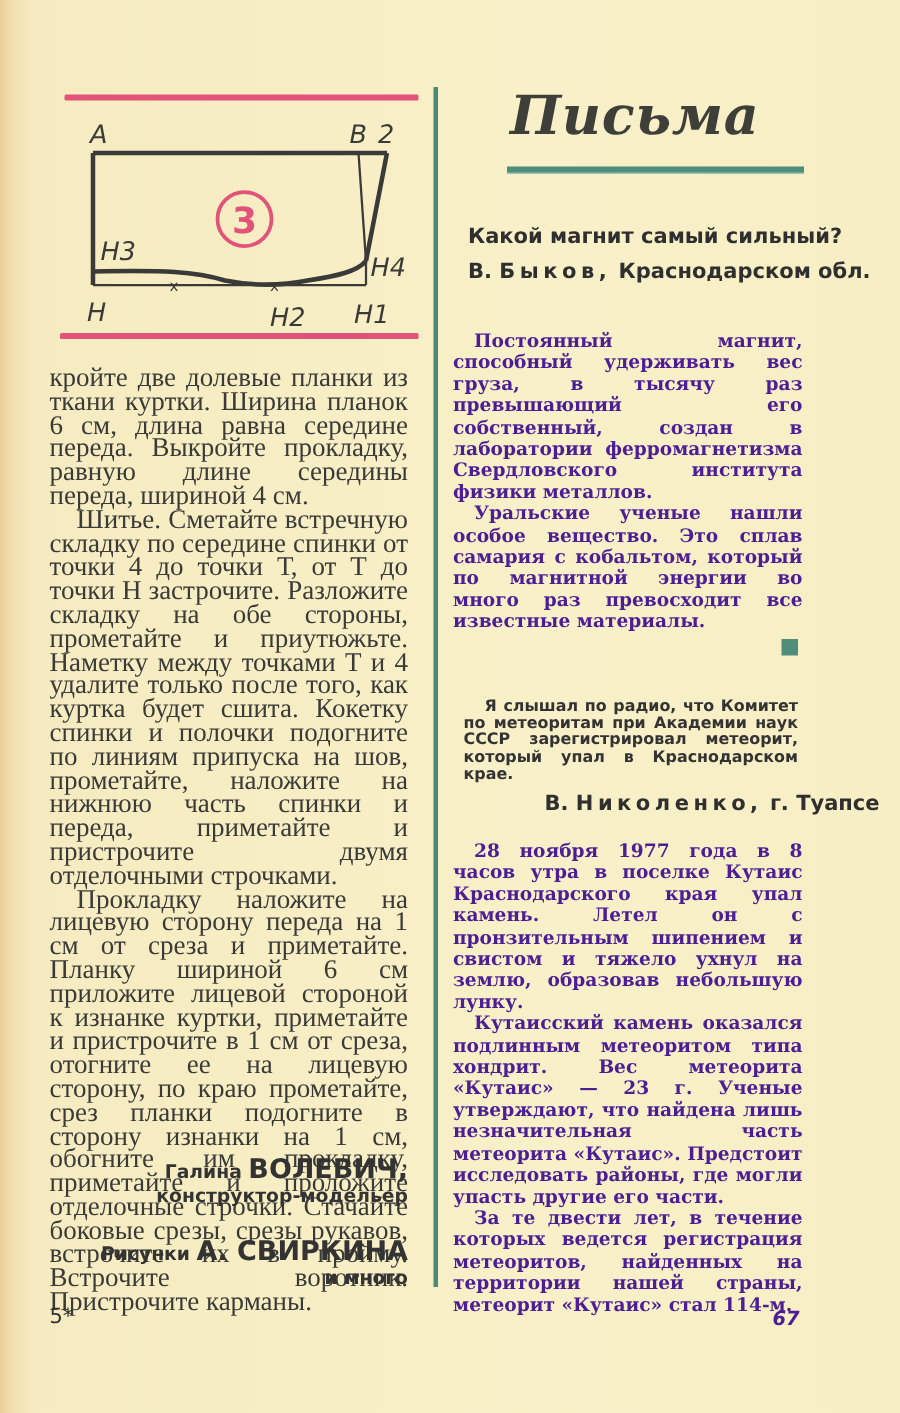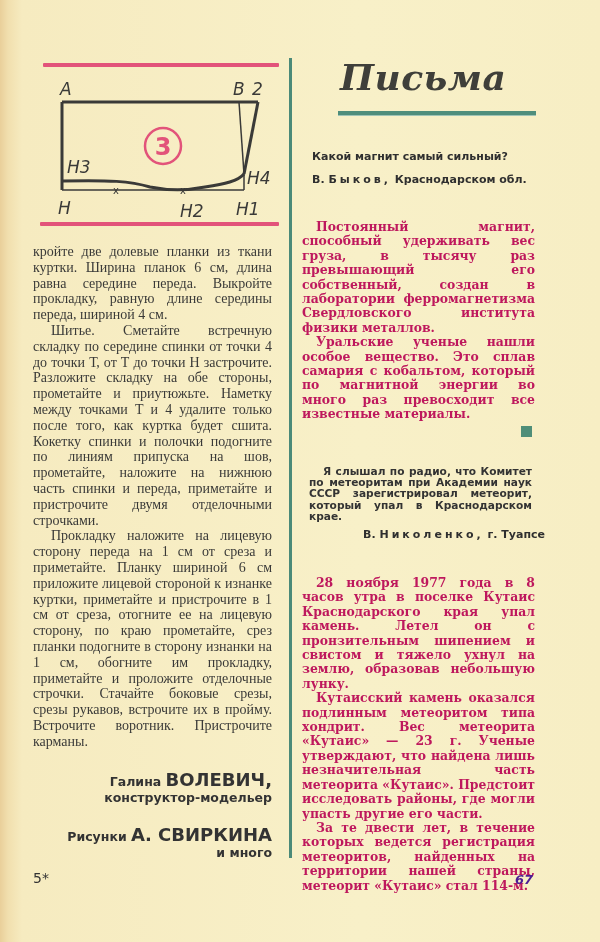--- a/index.html
+++ b/index.html
@@ -11,35 +11,35 @@
       color: #3a3a38;
     }
 
     
     .pink-rule { position: absolute; height: 4px; background: #e2537a; border-radius: 1px; }
     .diagram { position: absolute; left: 40px; top: 60px; width: 240px; height: 160px; }
     .diagram svg { width: 100%; height: 100%; }
     .dlabel { font-family: "DejaVu Sans", sans-serif; font-style: italic; fill: #3a3a38; font-size: 17px; }
 
     
-    .col-left { position: absolute; left: 33px; top: 244px; width: 239px; font-size: 14px; line-height: 15.8px; text-align: justify; }
+    .col-left { position: absolute; left: 33px; top: 244px; width: 239px; font-size: 18px; line-height: 15.8px; text-align: justify; }
     .col-left p { margin: 0; text-indent: 18px; }
     .col-left p.noindent { text-indent: 0; }
     .sig { position: absolute; right: 328px; font-family: "DejaVu Sans", "Liberation Sans", sans-serif; font-weight: bold; font-size: 12.5px; line-height: 16px; text-align: right; color: #333; }
     .sig b.big { font-size: 18px; }
 
     
     .vdivider { position: absolute; left: 289px; top: 58px; width: 3px; height: 800px; background: #4b8a78; }
 
     
     .title { position: absolute; left: 340px; top: 56px; font-family: "DejaVu Serif", serif; font-style: italic; font-weight: bold; font-size: 36px; color: #3f3f3a; letter-spacing: 0.5px; }
     .title-rule { position: absolute; left: 338px; top: 111px; width: 198px; height: 4px; background: #4f8e7c; border-bottom: 1px solid #9ec3b6; }
-    .q { position: absolute; left: 312px; font-family: "DejaVu Sans", "Liberation Sans", sans-serif; font-weight: bold; font-size: 11px; color: #2f2f2f; text-align: right; }
+    .q { position: absolute; left: 312px; font-family: "DejaVu Sans", "Liberation Sans", sans-serif; font-weight: bold; font-size: 14px; color: #2f2f2f; text-align: right; }
     .spaced { letter-spacing: 3px; }
-    .col-right { position: absolute; left: 302px; width: 233px; font-family: "DejaVu Serif", serif; font-weight: bold; font-size: 12.4px; line-height: 14.4px; text-align: justify; color: #be185d; }
+    .col-right { position: absolute; left: 302px; width: 233px; font-family: "DejaVu Serif", serif; font-weight: bold; font-size: 12.4px; line-height: 14.4px; text-align: justify; color: #4c1d95; }
     .col-right p { margin: 0; text-indent: 14px; }
     .green-square { position: absolute; left: 521px; top: 426px; width: 11px; height: 11px; background: #4f8e78; }
     .letter2 { position: absolute; left: 305px; top: 462px; width: 231px; font-family: "DejaVu Sans", "Liberation Sans", sans-serif; font-weight: bold; font-size: 10.6px; line-height: 11.2px; text-align: justify; color: #333; }
     .letter2 p { margin: 4px; text-indent: 14px; }
 
     .folio-left { position: absolute; left: 33px; top: 870px; font-family: "DejaVu Sans", sans-serif; font-size: 14px; color: #333; }
     .folio-right { position: absolute; left: 515px; top: 872px; font-family: "DejaVu Sans", sans-serif; font-weight: bold; font-style: italic; font-size: 13px; color: #4c1d95; }
   </style>
 </head>
 <body>
@@ -114,20 +114,20 @@
 
 <div class="letter2">
   <p>Я слышал по радио, что Комитет по метеоритам при Академии наук СССР зарегистрировал метеорит, который упал в Краснодарском крае.</p>
 </div>
 <div class="q" style="top:528px; left:363px;">
   <span>В.</span>
   <span class="spaced">Николенко,</span>
   <span>г. Туапсе</span>
 </div>
 
-<div class="col-right" style="top:576px;">
+<div class="col-right" style="top:560px;">
   <p>28 ноября 1977 года в 8 часов утра в поселке Кутаис Краснодарского края упал камень. Летел он с пронзительным шипением и свистом и тяжело ухнул на землю, образовав небольшую лунку.</p>
   <p>Кутаисский камень оказался подлинным метеоритом типа хондрит. Вес метеорита «Кутаис» — 23 г. Ученые утверждают, что найдена лишь незначительная часть метеорита «Кутаис». Предстоит исследовать районы, где могли упасть другие его части.</p>
   <p>За те двести лет, в течение которых ведется регистрация метеоритов, найденных на территории нашей страны, метеорит «Кутаис» стал 114-м.</p>
 </div>
 
 <div class="folio-left">5*</div>
 <div class="folio-right">67</div>
 
 </body></html>

